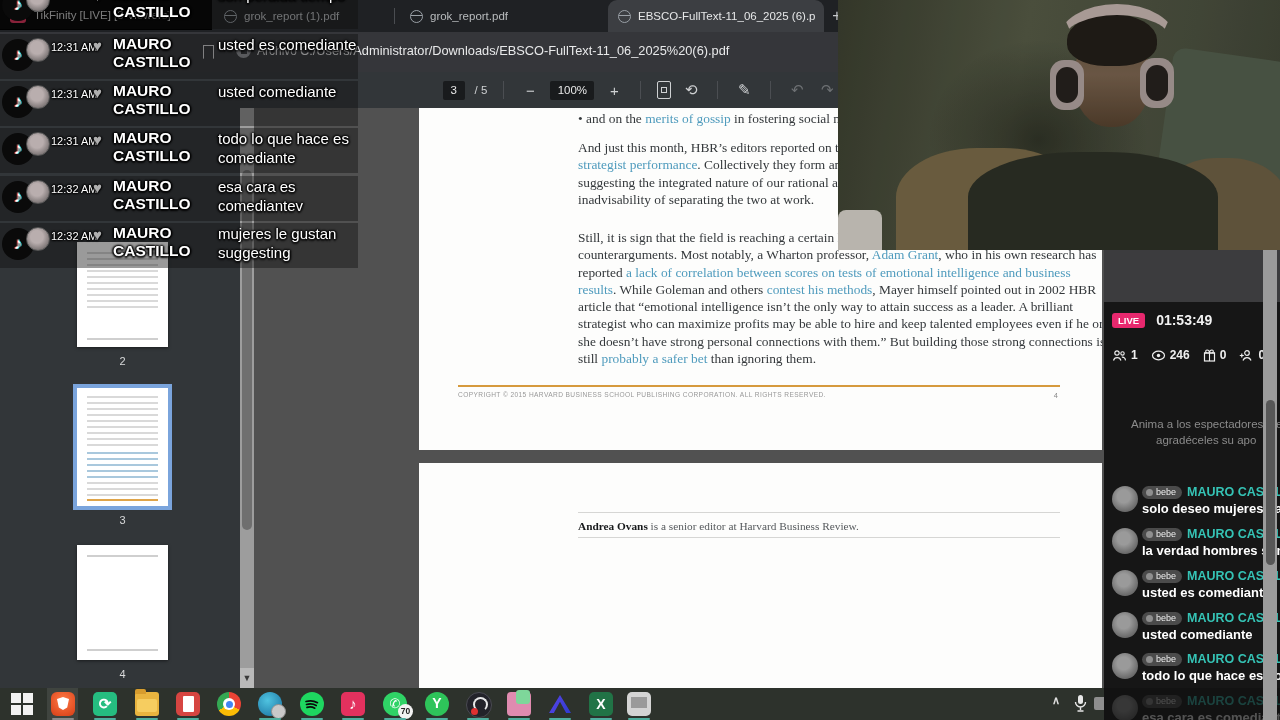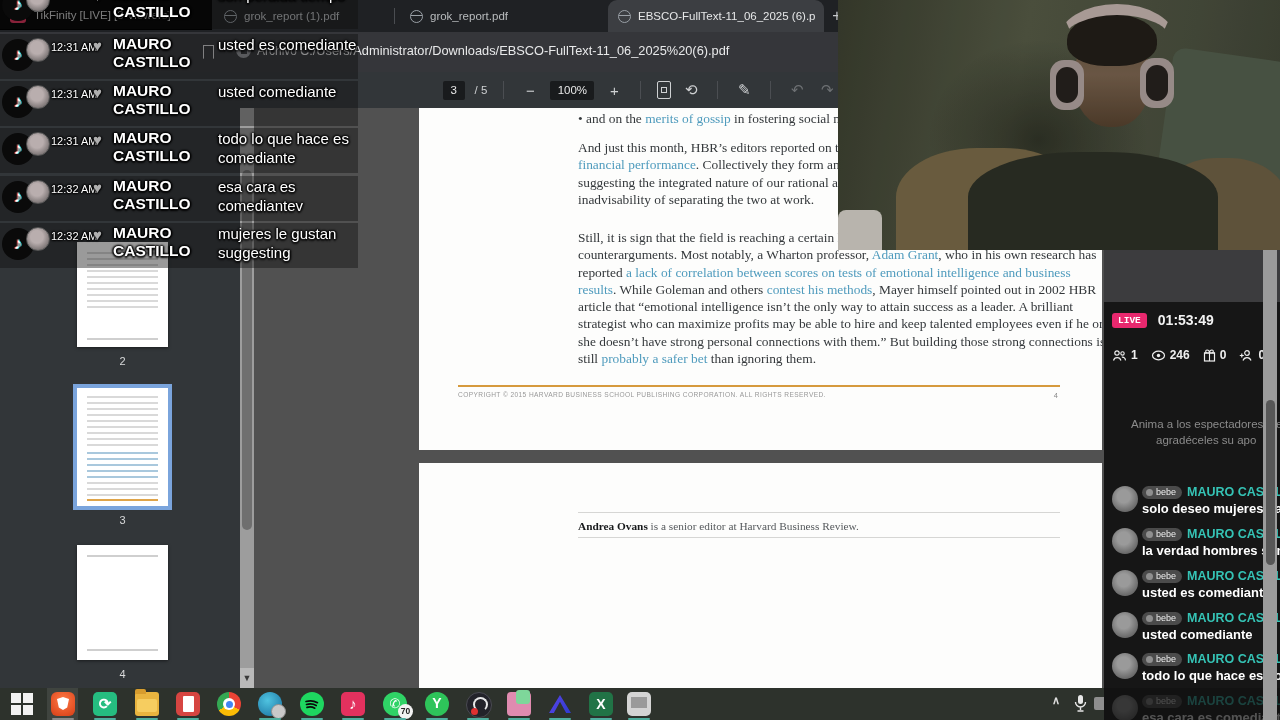--- a/index.html
+++ b/index.html
@@ -86,21 +86,21 @@
   .wc-cup{position:absolute;width:34px;height:50px;border-radius:14px;background:#b1a3a0;}
   .wc-cup i{position:absolute;left:6px;top:7px;width:22px;height:36px;border-radius:11px;background:#26211e;display:block;}
   #wc-speaker{position:absolute;left:0px;top:210px;width:44px;height:40px;background:#d9d5cd;border-radius:8px 8px 0 0;}
   #wc-dark{position:absolute;inset:0;background:rgba(12,10,8,.16);}
 
   
   #panel{position:absolute;left:1104px;top:250px;width:176px;height:470px;background:#161616;overflow:hidden;}
   #panel-grey{position:absolute;left:0;top:0;width:176px;height:52px;background:#3c3c3e;}
   #panel-fade{position:absolute;left:0;top:438px;width:176px;height:32px;background:rgba(16,16,16,.72);}
   #live-row{position:absolute;left:8px;top:62px;display:flex;align-items:center;gap:11px;}
-  #live-badge{background:#e8286e;color:#fff;font-size:9.5px;font-weight:bold;border-radius:3px;padding:2px 6px;font-family:Liberation Mono, monospace;}
+  #live-badge{background:#e8286e;color:#fff;font-size:9.5px;font-weight:bold;border-radius:3px;padding:2px 6px;}
   #live-timer{color:#f2f2f2;font-size:14px;font-weight:bold;}
   #stats{position:absolute;left:8px;top:98px;display:flex;align-items:center;gap:13px;color:#efefef;font-size:12px;font-weight:bold;}
   .stat{display:flex;align-items:center;gap:4px;}
   .stat svg{display:block;}
   #helper{position:absolute;left:0;top:166px;width:400px;color:#8b8b8b;font-size:11.5px;line-height:16px;}
   #helper div:nth-child(1){padding-left:27px;}
   #helper div:nth-child(2){padding-left:52px;}
   .lcrow{position:absolute;left:0;width:300px;height:36px;}
   .lc-av{position:absolute;left:8px;top:1px;width:26px;height:26px;border-radius:50%;
          background:radial-gradient(circle at 45% 40%,#9a9a9a 0 30%,#6b6b6b 70%);}
@@ -250,21 +250,21 @@
     <div id="sb-thumb"></div>
     <div id="sb-btn">▼</div>
   </div>
 
   <div id="page1">
     <div id="p1-bullet" class="ptxt">
         <div class="pline"><span>•   and on the </span><span class="plink">merits of gossip</span><span> in fostering social networ</span></div>
       </div>
     <div id="p1-para1" class="ptxt">
         <div class="pline"><span>And just this month, HBR’s editors reported on the </span><span class="plink">stro</span></div>
-        <div class="pline"><span class="plink">financial performance</span><span>. Collectively they form an impres</span></div>
+        <div class="pline"><span class="plink">strategist performance</span><span>. Collectively they form an impres</span></div>
         <div class="pline"><span>suggesting the integrated nature of our rational and em</span></div>
         <div class="pline"><span>inadvisability of separating the two at work.</span></div>
       </div>
     <div id="p1-para2" class="ptxt">
         <div class="pline"><span>Still, it is sign that the field is reaching a certain level of</span></div>
         <div class="pline"><span>counterarguments. Most notably, a Wharton professor, </span><span class="plink">Adam Grant</span><span>, who in his own research has</span></div>
         <div class="pline"><span>reported </span><span class="plink">a lack of correlation between scores on tests of emotional intelligence and business</span></div>
         <div class="pline"><span class="plink">results</span><span>. While Goleman and others </span><span class="plink">contest his methods</span><span>, Mayer himself pointed out in 2002 HBR</span></div>
         <div class="pline"><span>article that “emotional intelligence isn’t the only way to attain success as a leader. A brilliant</span></div>
         <div class="pline"><span>strategist who can maximize profits may be able to hire and keep talented employees even if he or</span></div>

